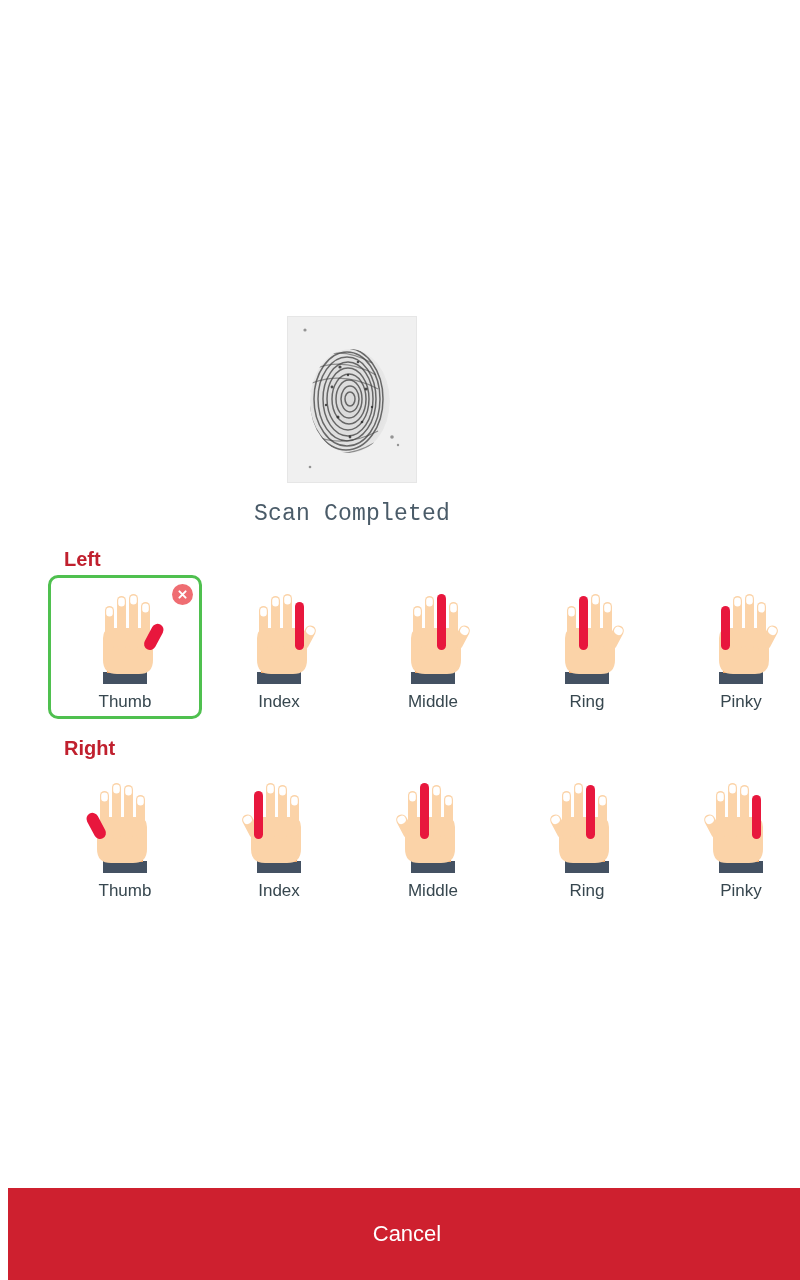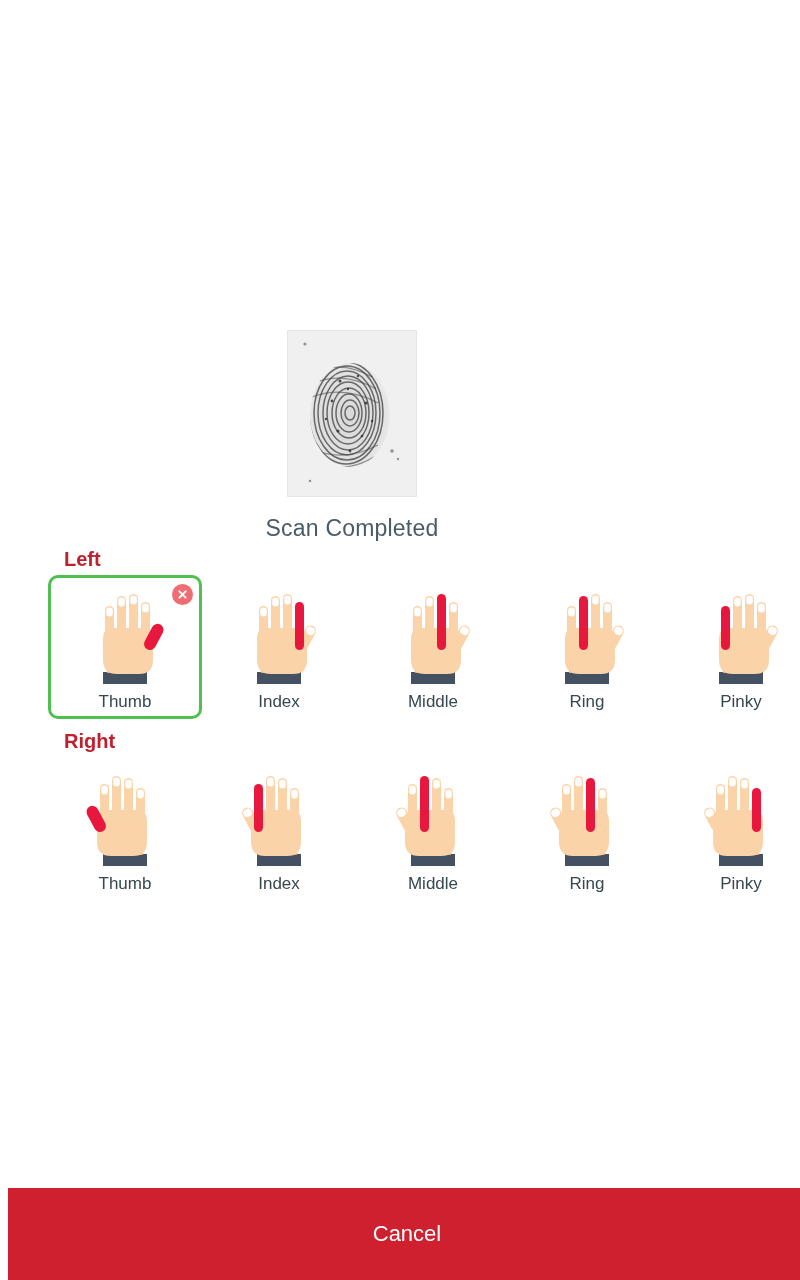--- a/index.html
+++ b/index.html
@@ -13,24 +13,25 @@
   body {
     background: #ffffff;
     font-family: "Liberation Sans", sans-serif;
     position: relative;
     overflow: hidden;
   }
 
   
   .scan-area {
     position: absolute;
-    top: 330px;
+    top: 316px;
     left: 0;
     width: 704px;
     text-align: center;
+    font-family: Liberation Mono, monospace;
   }
 
   .scan-image {
     width: 130px;
     height: 167px;
     margin: 0 auto;
     display: block;
     background: #f2f2f2;
     border: 1px solid #e6e6e6;
     position: relative;
@@ -54,21 +55,21 @@
   }
 
   .section-label {
     font-size: 20px;
     font-weight: bold;
     color: #c0202e;
     padding-left: 16px;
     margin-bottom: 4px;
   }
 
-  .section-label.right-label { margin-top: 11px; }
+  .section-label.right-label { margin-top: 18px; }
 
   .hand-row {
     display: flex;
     width: 800px;
   }
 
   .hand-card {
     width: 154px;
     padding: 6px 4px 4px 4px;
     display: flex;

